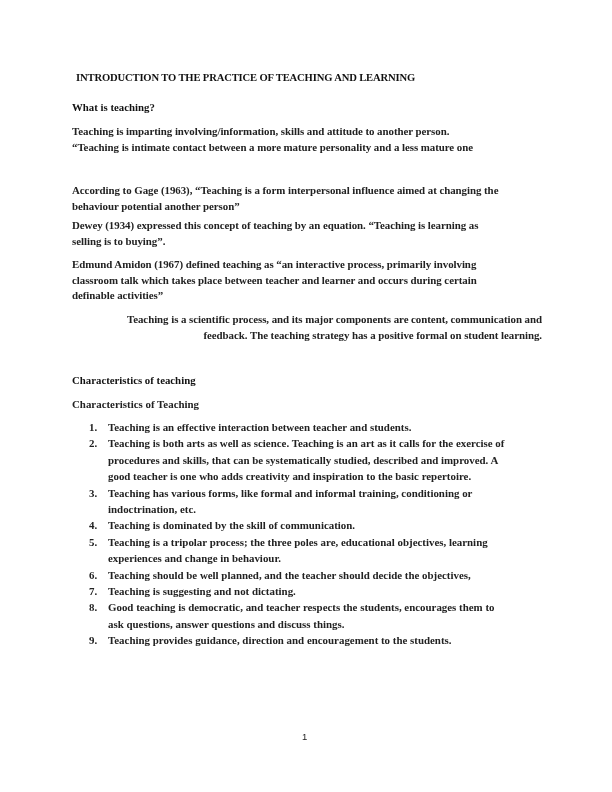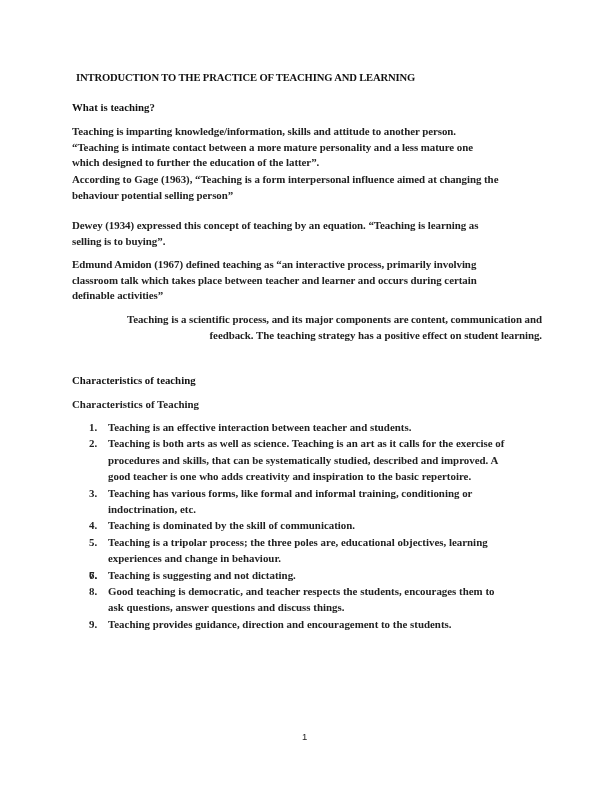--- a/index.html
+++ b/index.html
@@ -30,44 +30,43 @@
 </head>
 <body>
 
 <div class="page">
 
   <h1 class="abs title">INTRODUCTION TO THE PRACTICE OF TEACHING AND LEARNING</h1>
 
   <h2 class="abs h2" style="top:101px;">What is teaching?</h2>
 
   <p class="abs para" style="top:124px;">
-    <span class="ln">Teaching is imparting knowledge/information, skills and attitude to another person.</span>
+    <span class="ln">Teaching is imparting involving/information, skills and attitude to another person.</span>
     <span class="ln">“Teaching is intimate contact between a more mature personality and a less mature one</span>
-    <span class="ln">which designed to further the education of the latter”.</span>
   </p>
 
-  <p class="abs para" style="top:172px;">
+  <p class="abs para" style="top:183px;">
     <span class="ln">According to Gage (1963), “Teaching is a form interpersonal influence aimed at changing the</span>
-    <span class="ln">behaviour potential selling person”</span>
+    <span class="ln">behaviour potential another person”</span>
   </p>
 
   <p class="abs para" style="top:218px;">
     <span class="ln">Dewey (1934) expressed this concept of teaching by an equation. “Teaching is learning as</span>
     <span class="ln">selling is to buying”.</span>
   </p>
 
   <p class="abs para" style="top:257px;">
     <span class="ln">Edmund Amidon (1967) defined teaching as “an interactive process, primarily involving</span>
     <span class="ln">classroom talk which takes place between teacher and learner and occurs during certain</span>
     <span class="ln">definable activities”</span>
   </p>
 
   <p class="abs para" style="top:312px;text-align:right;">
     <span class="ln">Teaching is a scientific process, and its major components are content, communication and</span>
-    <span class="ln">feedback. The teaching strategy has a positive effect on student learning.</span>
+    <span class="ln">feedback. The teaching strategy has a positive formal on student learning.</span>
   </p>
 
   <h2 class="abs h2" style="top:374px;">Characteristics of teaching</h2>
 
   <p class="abs sub" style="top:398px;">Characteristics of Teaching</p>
 
   <div class="abs list" style="top:419px;">
     <div class="item">
       <span class="num">1.</span>
       <span class="ln">Teaching is an effective interaction between teacher and students.</span>
@@ -87,20 +86,21 @@
       <span class="num">4.</span>
       <span class="ln">Teaching is dominated by the skill of communication.</span>
     </div>
     <div class="item">
       <span class="num">5.</span>
       <span class="ln">Teaching is a tripolar process; the three poles are, educational objectives, learning</span>
       <span class="ln">experiences and change in behaviour.</span>
     </div>
     <div class="item">
       <span class="num">6.</span>
+      <span class="ln">Teaching should be well planned, and the teacher should decide the objectives,</span>
     </div>
     <div class="item">
       <span class="num">7.</span>
       <span class="ln">Teaching is suggesting and not dictating.</span>
     </div>
     <div class="item">
       <span class="num">8.</span>
       <span class="ln">Good teaching is democratic, and teacher respects the students, encourages them to</span>
       <span class="ln">ask questions, answer questions and discuss things.</span>
     </div>

